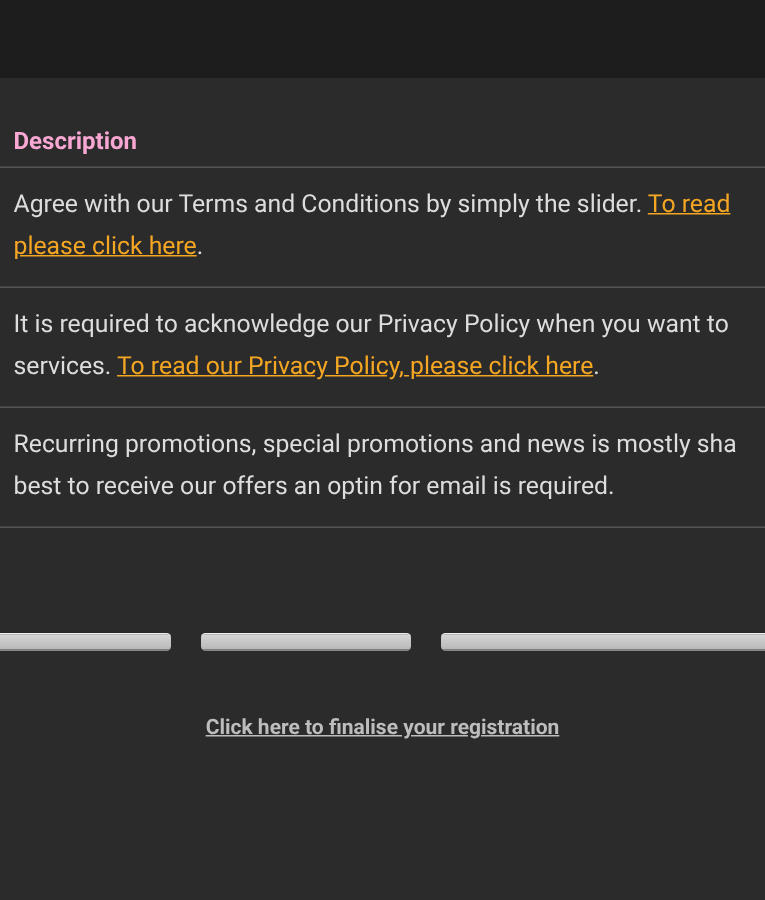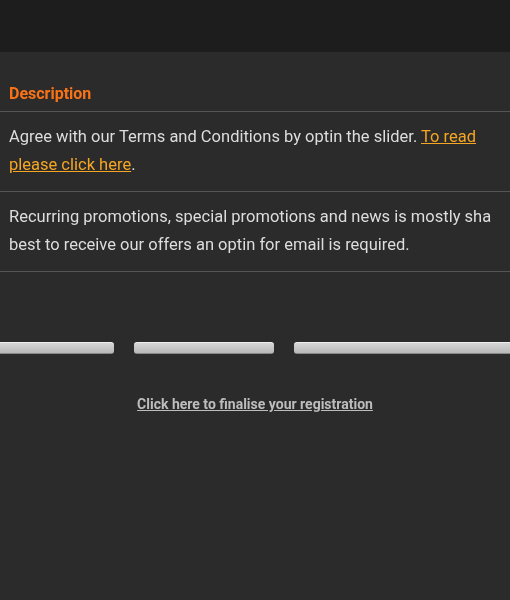--- a/index.html
+++ b/index.html
@@ -18,21 +18,21 @@
   .content {
     padding: 0;
   }
   .header-row {
     padding: 32px 9px 8px 9px;
     border-bottom: 1px solid #555;
   }
   .header-row .label {
     font-weight: 700;
     font-size: 16px;
-    color: #f97316;
+    color: #f9a8d4;
   }
   .row {
     padding: 11px 9px 12px 9px;
     border-bottom: 1px solid #555;
     font-size: 16.5px;
     line-height: 1.7;
     color: #ddd;
   }
   .row a {
     color: #f5a623;
@@ -72,23 +72,26 @@
 
 <div class="top-bar"></div>
 
 <div class="content">
 
   <div class="header-row">
     <span class="label">Description</span>
   </div>
 
   <div class="row">
-    <span>Agree with our Terms and Conditions by optin the slider. </span><a>To read please click here</a><span>.</span>
+    <span>Agree with our Terms and Conditions by simply the slider. </span><a>To read please click here</a><span>.</span>
   </div>
 
+  <div class="row">
+    <span>It is required to acknowledge our Privacy Policy when you want to services. </span><a>To read our Privacy Policy, please click here</a><span>.</span>
+  </div>
 
   <div class="row">
     <span>Recurring promotions, special promotions and news is mostly sha best to receive our offers an optin for email is required.</span>
   </div>
 
 
   <div class="sliders">
     <div class="slider-frag sf1"></div>
     <div class="slider-frag sf2"></div>
     <div class="slider-frag sf3"></div>

